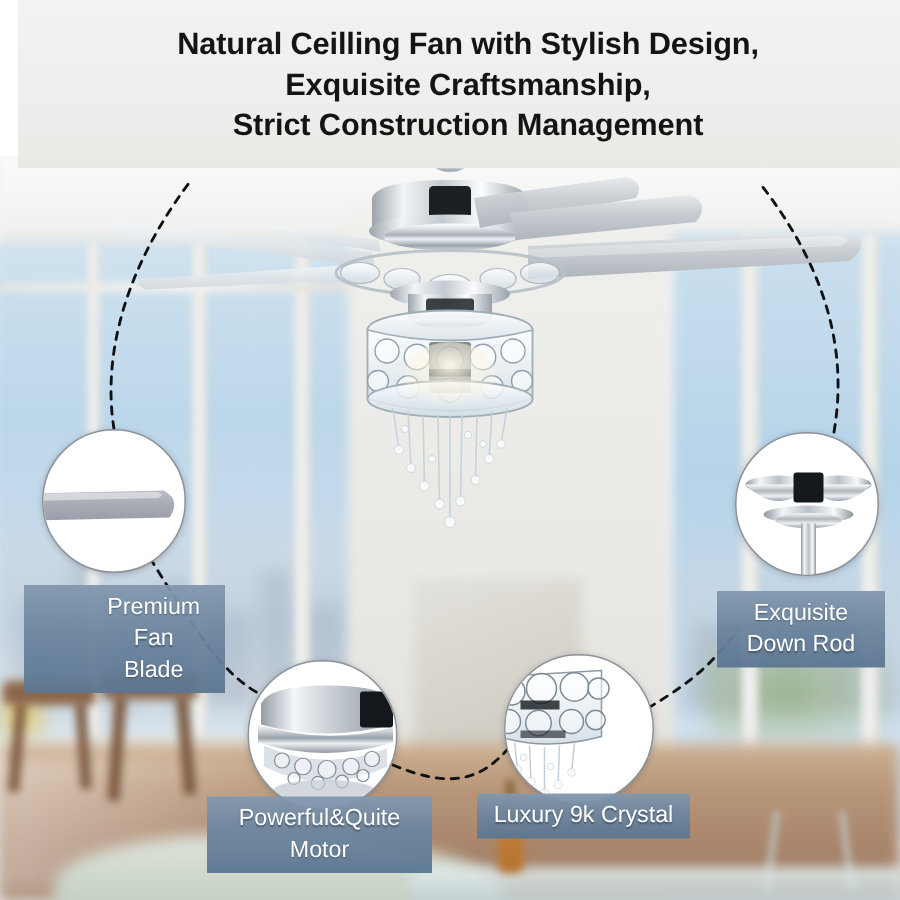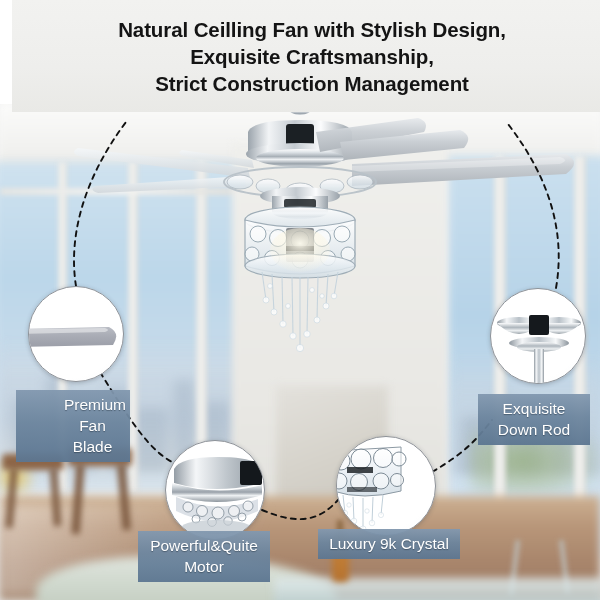--- a/index.html
+++ b/index.html
@@ -397,21 +397,21 @@
         <linearGradient id="c1b" x1="0" y1="0" x2="0" y2="1">
           <stop offset="0" stop-color="#b9bcc4"></stop>
           <stop offset=".45" stop-color="#a9acb5"></stop>
           <stop offset="1" stop-color="#9b9ea8"></stop>
         </linearGradient>
       </defs>
       <path d="M-6 42 L80 40 Q92 46 84 58 L-6 60 Z" fill="url(#c1b)"></path>
       <path d="M-6 42 L76 41 Q82 43 76 45 L-6 47 Z" fill="#ffffff" opacity=".45"></path>
     </svg>
   </div>
-  <div class="label" style="left:16px; top:390px; width:114px;padding-left:48px;">Premium Fan
+  <div class="label" style="left:16px; top:390px; width:134px;padding-left:48px;">Premium Fan
 Blade</div>
 
   <div class="callout" style="left:490px; top:288px; width:96px; height:96px;">
     <svg width="96" height="96" viewBox="0 0 96 96">
       <defs>
         <linearGradient id="c2h" x1="0" y1="0" x2="1" y2="0">
           <stop offset="0" stop-color="#8e979f"></stop>
           <stop offset=".22" stop-color="#f4f6f8"></stop>
           <stop offset=".5" stop-color="#b9c1c8"></stop>
           <stop offset=".78" stop-color="#f7f9fa"></stop>
@@ -473,21 +473,21 @@
           <circle cx="68" cy="70" r="5.5"></circle>
         <circle cx="82" cy="65" r="5"></circle>
         <circle cx="30" cy="78" r="4"></circle>
           <circle cx="46" cy="81" r="4.4"></circle>
         <circle cx="62" cy="80" r="4.2"></circle>
           <circle cx="76" cy="76" r="4"></circle>
       </g>
       <ellipse cx="50" cy="86" rx="34" ry="7" fill="#c3cbd2" opacity=".75"></ellipse>
     </svg>
   </div>
-  <div class="label" style="left:138px; top:531px; width:132px;text-align:center;">Powerful&amp;Quite
+  <div class="label" style="left:138px; top:531px; width:150px;text-align:center;">Powerful&amp;Quite
 Motor</div>
 
   <div class="callout" style="left:336px; top:436px; width:100px; height:100px;">
     <svg width="100" height="100" viewBox="0 0 100 100">
       <defs>
         <linearGradient id="c4g" x1="0" y1="0" x2="0" y2="1">
           <stop offset="0" stop-color="#ffffff" stop-opacity=".95"></stop>
           <stop offset=".5" stop-color="#e8eef3" stop-opacity=".85"></stop>
           <stop offset="1" stop-color="#d2dde5" stop-opacity=".9"></stop>
         </linearGradient>

